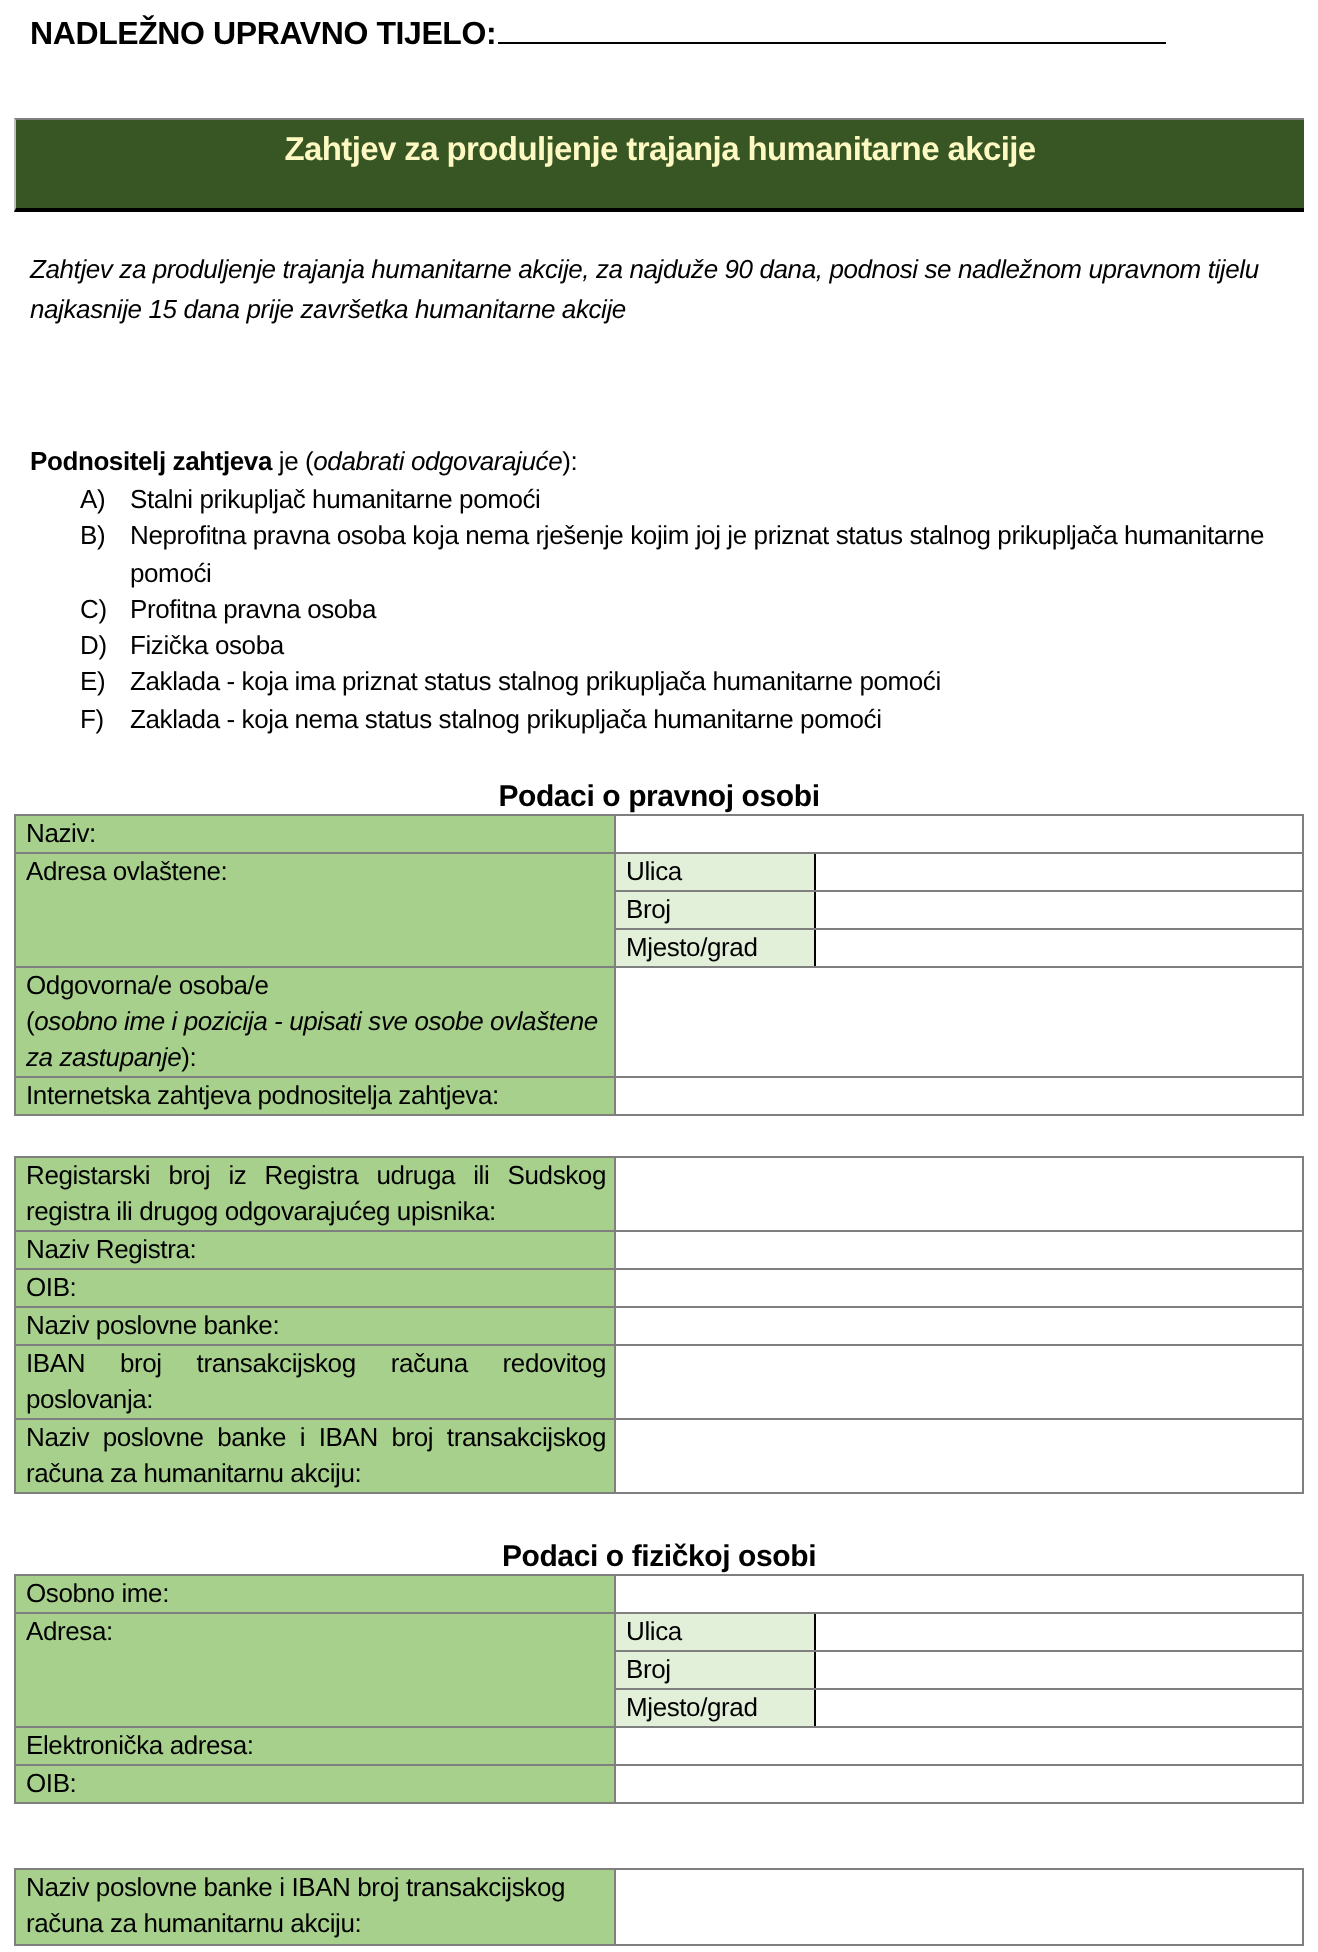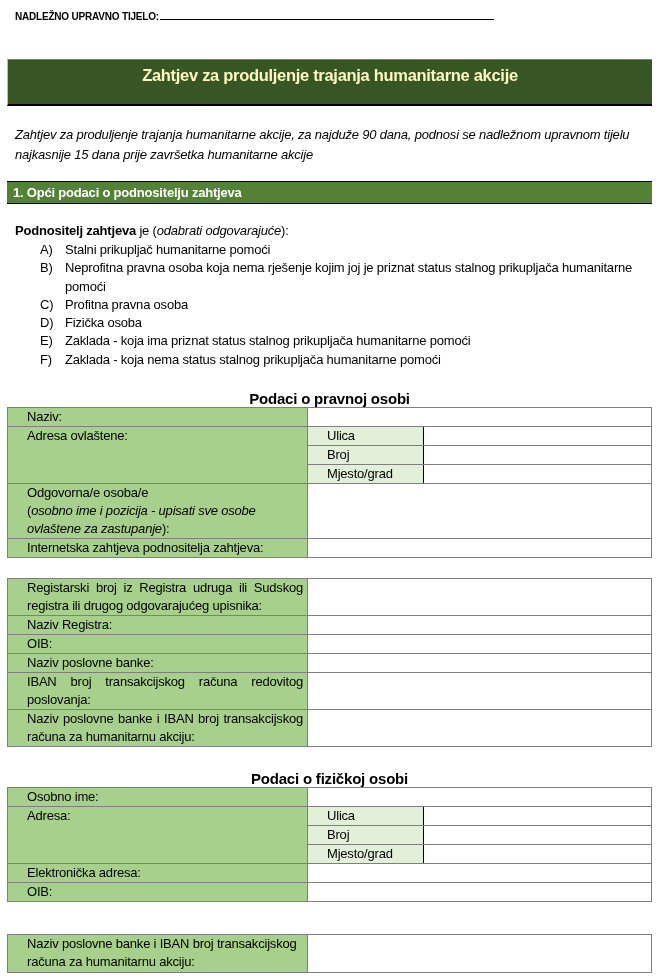--- a/index.html
+++ b/index.html
@@ -1,57 +1,56 @@
 <!DOCTYPE html>
 <html><head>
 <meta charset="utf-8">
 <style>
   * { box-sizing: border-box; }
   body { margin: 0; background: #ffffff; width: 659px; height: 976px; overflow: hidden;
          font-family: "Liberation Sans", sans-serif; color: #000; }
   .page { position: relative; width: 659px; height: 976px; }
-  .authority { position: absolute; left: 15px; top: 9px; font-size: 10px; font-weight: bold; letter-spacing: -0.2px; }
+  .authority { position: absolute; left: 15px; top: 9px; font-size: 16px; font-weight: bold; letter-spacing: -0.2px; }
   .authority .line { display: inline-block; width: 334px; border-bottom: 1px solid #000; height: 11px; vertical-align: baseline; margin-left: 1px; }
   .title-bar { position: absolute; left: 7px; top: 59px; width: 645px; height: 47px; background: #375623;
                border-top: 1px solid #7f7f7f; border-bottom: 2px solid #000; border-left: 1px solid #bfbfbf;
                color: #fef9c3; font-weight: bold; font-size: 16.5px; text-align: center; padding-top: 6px; letter-spacing: -0.3px; }
   .intro { position: absolute; left: 15px; top: 125px; width: 630px; font-size: 13px; font-style: italic; line-height: 20px; letter-spacing: -0.2px; }
   .section-bar { position: absolute; left: 7px; top: 181px; width: 645px; height: 23px; background: #538135;
                  border-top: 1px solid #000; border-bottom: 1px solid #000; color: #fff; font-weight: bold; font-size: 13px;
                  padding: 3px 0 0 6px; letter-spacing: -0.2px; }
   .applicant { position: absolute; left: 15px; top: 222px; font-size: 13px; line-height: 18px; letter-spacing: -0.2px; }
   .applicant .b { font-weight: bold; }
   .applicant .i { font-style: italic; }
   .options { position: absolute; left: 40px; top: 241px; width: 600px; font-size: 13px; line-height: 18.3px; letter-spacing: -0.2px; }
   .opt { display: flex; }
   .opt .letter { width: 25px; flex: none; }
   .tbl-title { position: absolute; left: 7px; width: 645px; text-align: center; font-weight: bold; font-size: 15px; letter-spacing: -0.2px; }
   table { position: absolute; left: 7px; width: 645px; border-collapse: collapse; font-size: 13px; letter-spacing: -0.2px; }
-  td { border: 1px solid #7f7f7f; padding: 0 0 0 19px; vertical-align: top; line-height: 18px; margin-left: 12px; }
+  td { border: 1px solid #7f7f7f; padding: 0 0 0 5px; vertical-align: top; line-height: 18px; margin-left: 12px; }
   td.lbl { background: #a8d08d; width: 300px; }
-  td.sub { background: #e2efd9; width: 116px; border-right: 1px solid #000; }
+  td.sub { background: #e2efd9; width: 100px; border-right: 1px solid #000; }
   td.val { background: #fff; }
   td.just { text-align: justify; text-align-last: left; padding-right: 4px; }
   .i { font-style: italic; }
   tr.thick td { border-top: 1px solid #000; }
 </style>
 </head>
 <body>
 
 <div class="page">
 
   <div class="authority">
     <span>NADLEŽNO UPRAVNO TIJELO:</span><span class="line"></span>
   </div>
 
   <div class="title-bar">Zahtjev za produljenje trajanja humanitarne akcije</div>
 
   <div class="intro">Zahtjev za produljenje trajanja humanitarne akcije, za najduže 90 dana, podnosi se nadležnom upravnom tijelu najkasnije 15 dana prije završetka humanitarne akcije</div>
 
-  <div class="section-bar">1. Opći podaci o podnositelju zahtjeva</div>
 
   <div class="applicant">
     <span class="b">Podnositelj zahtjeva</span><span> je (</span><span class="i">odabrati odgovarajuće</span><span>):</span>
   </div>
 
   <div class="options">
     <div class="opt">
         <span class="letter">A)</span>
         <span>Stalni prikupljač humanitarne pomoći</span>
       </div>

